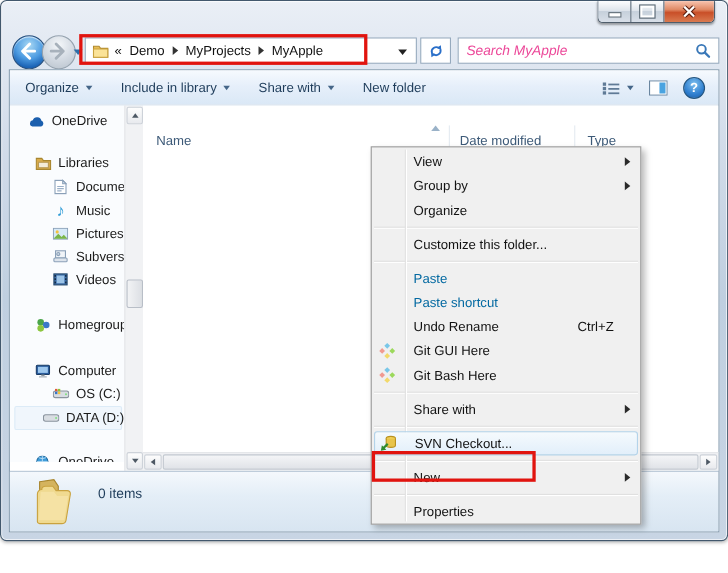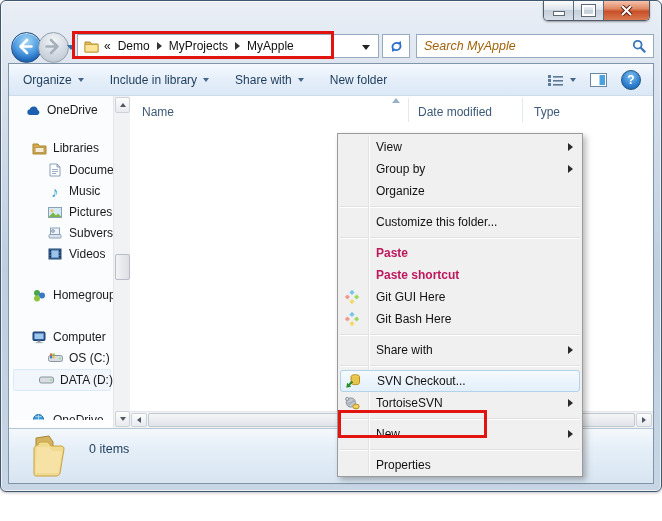--- a/index.html
+++ b/index.html
@@ -32,21 +32,21 @@
         border:1px solid #96aabe;display:flex;align-items:center;padding-left:5px;box-sizing:border-box;}
   .crumbs{display:flex;align-items:center;gap:7px;color:#111;}
   .crumb-sep{width:0;height:0;border-top:4px solid transparent;border-bottom:4px solid transparent;
              border-left:5px solid #333;}
   .addr-drop{position:absolute;right:8px;top:10px;width:0;height:0;
              border-left:4px solid transparent;border-right:4px solid transparent;border-top:5px solid #222;}
   .refresh{position:absolute;left:381px;top:33px;width:28px;height:24px;background:#fff;
            border:1px solid #96aabe;box-sizing:border-box;display:flex;align-items:center;justify-content:center;}
   .search{position:absolute;left:415px;top:33px;width:238px;height:24px;background:#fff;
           border:1px solid #96aabe;box-sizing:border-box;display:flex;align-items:center;padding:0 7px;}
-  .search .ph{flex:1;font-style:italic;color:#a16207;font-size:12.5px;}
+  .search .ph{flex:1;font-style:italic;color:#ec4899;font-size:12.5px;}
   
   .client{position:absolute;left:7px;top:62px;width:646px;height:421px;background:#fff;
           border:1px solid #7f96aa;box-sizing:border-box;}
   .toolbar{position:absolute;left:0;top:0;right:0;height:32px;
            background:linear-gradient(#f6fafe,#e6effa 46%,#dae8f6);
            border-bottom:1px solid #d0dcea;display:flex;align-items:center;
            padding-left:14px;color:#1e3c5a;box-sizing:border-box;}
   .tbitem{display:flex;align-items:center;gap:6px;margin-right:26px;cursor:default;}
   .tb-drop{width:0;height:0;border-left:3.5px solid transparent;border-right:3.5px solid transparent;
            border-top:4px solid #456688;}
@@ -61,41 +61,41 @@
   .sbtn{position:absolute;left:1px;width:15px;height:16px;background:linear-gradient(#fdfdfd,#e8eaee);
         border:1px solid #cdd2d9;box-sizing:border-box;display:flex;align-items:center;justify-content:center;border-radius:2px;}
   .thumb-v{position:absolute;left:1px;width:15px;background:linear-gradient(90deg,#f2f3f5,#dcdfe4);
            border:1px solid #b8bec7;border-radius:2px;box-sizing:border-box;}
   .tri-up{width:0;height:0;border-left:3.5px solid transparent;border-right:3.5px solid transparent;border-bottom:4px solid #4d5864;}
   .tri-dn{width:0;height:0;border-left:3.5px solid transparent;border-right:3.5px solid transparent;border-top:4px solid #4d5864;}
   .tri-lf{width:0;height:0;border-top:3.5px solid transparent;border-bottom:3.5px solid transparent;border-right:4px solid #4d5864;}
   .tri-rt{width:0;height:0;border-top:3.5px solid transparent;border-bottom:3.5px solid transparent;border-left:4px solid #4d5864;}
   
   .list{position:absolute;left:121px;right:0;top:0;bottom:0;background:#fff;}
-  .cols{position:absolute;left:0;right:0;top:0;height:30px;color:#3d5a78;text-align:right;}
+  .cols{position:absolute;left:0;right:0;top:16px;height:30px;color:#3d5a78;text-align:right;}
   .col-label{position:absolute;top:9px;}
   .col-sep{position:absolute;top:2px;height:24px;width:1px;background:#e4eaf1;}
   .sort-arrow{position:absolute;left:262px;top:2px;width:0;height:0;
               border-left:4px solid transparent;border-right:4px solid transparent;border-bottom:5px solid #9ab2c8;}
   .hscroll{position:absolute;left:0;right:0;bottom:0;height:17px;background:#f1f2f4;border-top:1px solid #e4e6e9;box-sizing:border-box;}
   .hbtn{position:absolute;top:1px;width:16px;height:14px;background:linear-gradient(#fdfdfd,#e8eaee);
         border:1px solid #cdd2d9;box-sizing:border-box;display:flex;align-items:center;justify-content:center;border-radius:2px;}
   .thumb-h{position:absolute;top:1px;left:18px;right:18px;height:14px;background:linear-gradient(#f4f5f7,#e0e3e8);
            border:1px solid #c2c8d0;border-radius:2px;box-sizing:border-box;}
   
   .status{position:absolute;left:0;right:0;bottom:0;height:55px;
           background:linear-gradient(#f4f8fc,#e4eef7 40%,#d8e5f1);border-top:1px solid #b7c7d6;box-sizing:border-box;}
   .status .count{position:absolute;left:80px;top:13px;color:#1e3c5a;font-size:12.5px;}
   .status .bigfolder{position:absolute;left:18px;top:4px;}
   
   .menu{position:absolute;left:337px;top:133px;width:246px;background:#f0f0f0;border:1px solid #9b9b9b;
         padding:2px 0 0 0;box-sizing:border-box;z-index:40;box-shadow:3px 3px 6px rgba(0,0,0,.28);}
   .menu .gutterline{position:absolute;left:30px;top:2px;bottom:2px;width:1px;background:#e2e2e2;box-shadow:1px 0 0 #fff;}
   .mi{position:relative;height:22px;line-height:22px;padding-left:38px;color:#121212;cursor:default;}
-  .mi.disabled{color:#be185d;font-weight:bold;}
+  .mi.disabled{color:#0369a1;}
   .mi .shortcut{position:absolute;right:24px;top:0;}
   .mi .subarrow{position:absolute;right:9px;top:7px;width:0;height:0;
                 border-top:4px solid transparent;border-bottom:4px solid transparent;border-left:5px solid #2a2a2a;}
   .mi .ico{position:absolute;left:6px;top:3px;width:16px;height:16px;}
   .mi.hovered{margin:0 2px;padding-left:36px;height:20px;line-height:20px;border:1px solid #b3d3ea;border-radius:3px;
               background:linear-gradient(#f5fafd,#e2effa);}
   .mi.hovered .ico{left:4px;top:2px;}
   .msep{height:1px;background:#e0e0e0;box-shadow:0 1px 0 #fff;margin:4px 2px;}
   
   .redbox{position:absolute;border:3px solid #e1140f;z-index:60;pointer-events:none;}
@@ -401,20 +401,24 @@
     <span>Customize this folder...</span>
   </div>
   <div class="msep"></div>
   <div class="mi disabled">
     <span>Paste</span>
   </div>
   <div class="mi disabled">
     <span>Paste shortcut</span>
   </div>
   <div class="mi">
+    <span>Undo Rename</span>
+    <span class="shortcut">Ctrl+Z</span>
+  </div>
+  <div class="mi">
     <span class="ico">
       <svg width="16" height="16" viewBox="0 0 16 16">
         <polygon points="8,0.8 10.6,3.4 8,6 5.4,3.4" fill="#79c7e8"></polygon>
         <polygon points="3.4,5.4 6,8 3.4,10.6 0.8,8" fill="#f09a90"></polygon>
         <polygon points="12.6,5.4 15.2,8 12.6,10.6 10,8" fill="#9cd95c"></polygon>
         <polygon points="8,10 10.6,12.6 8,15.2 5.4,12.6" fill="#f2d96a"></polygon>
       </svg>
     </span>
     <span>Git GUI Here</span>
   </div>
@@ -439,32 +443,20 @@
     <span class="ico">
       <svg width="16" height="16" viewBox="0 0 16 16">
         <ellipse cx="10.3" cy="3.6" rx="4.2" ry="1.9" fill="#f5d45a" stroke="#b8901f"></ellipse>
         <path d="M6.1 3.6 V9.8 C6.1 10.9 8 11.7 10.3 11.7 C12.6 11.7 14.5 10.9 14.5 9.8 V3.6" fill="#e8c44a" stroke="#b8901f"></path>
         <path d="M7.5 8.5 L3.2 12.8" stroke="#2e8b2e" stroke-width="2"></path>
         <polygon points="1.2,14.8 2.2,9.8 6.2,13.8" fill="#2e8b2e"></polygon>
       </svg>
     </span>
     <span>SVN Checkout...</span>
   </div>
-  <div class="mi">
-    <span class="ico">
-      <svg width="16" height="16" viewBox="0 0 16 16">
-        <circle cx="6.8" cy="7.5" r="4.6" fill="#c2c8d0" stroke="#8a929c"></circle>
-        <circle cx="3.2" cy="4" r="1.6" fill="#d8dde2" stroke="#8a929c"></circle>
-        <path d="M3 8.5 L10.5 6.5 M4.5 10.8 L10 4.8" stroke="#9aa2ac" stroke-width="0.8"></path>
-        <ellipse cx="12" cy="11.5" rx="3.2" ry="2.4" fill="#f0d060" stroke="#b8901f"></ellipse>
-      </svg>
-    </span>
-    <span>TortoiseSVN</span>
-    <span class="subarrow"></span>
-  </div>
   <div class="msep"></div>
   <div class="mi">
     <span>New</span>
     <span class="subarrow"></span>
   </div>
   <div class="msep"></div>
   <div class="mi">
     <span>Properties</span>
   </div>
 </div>

